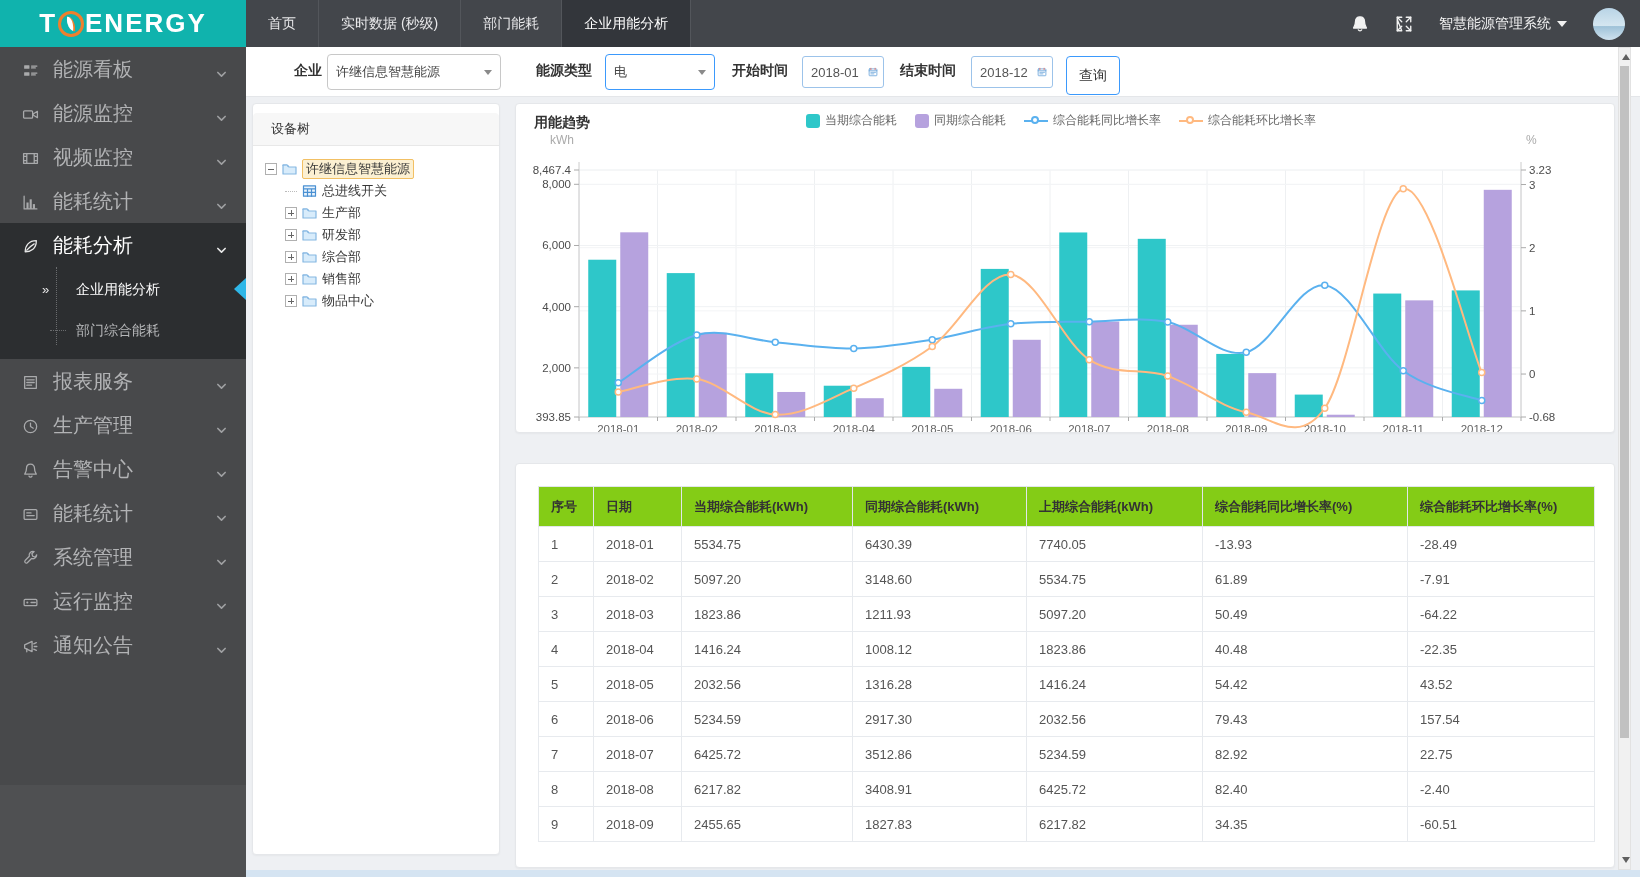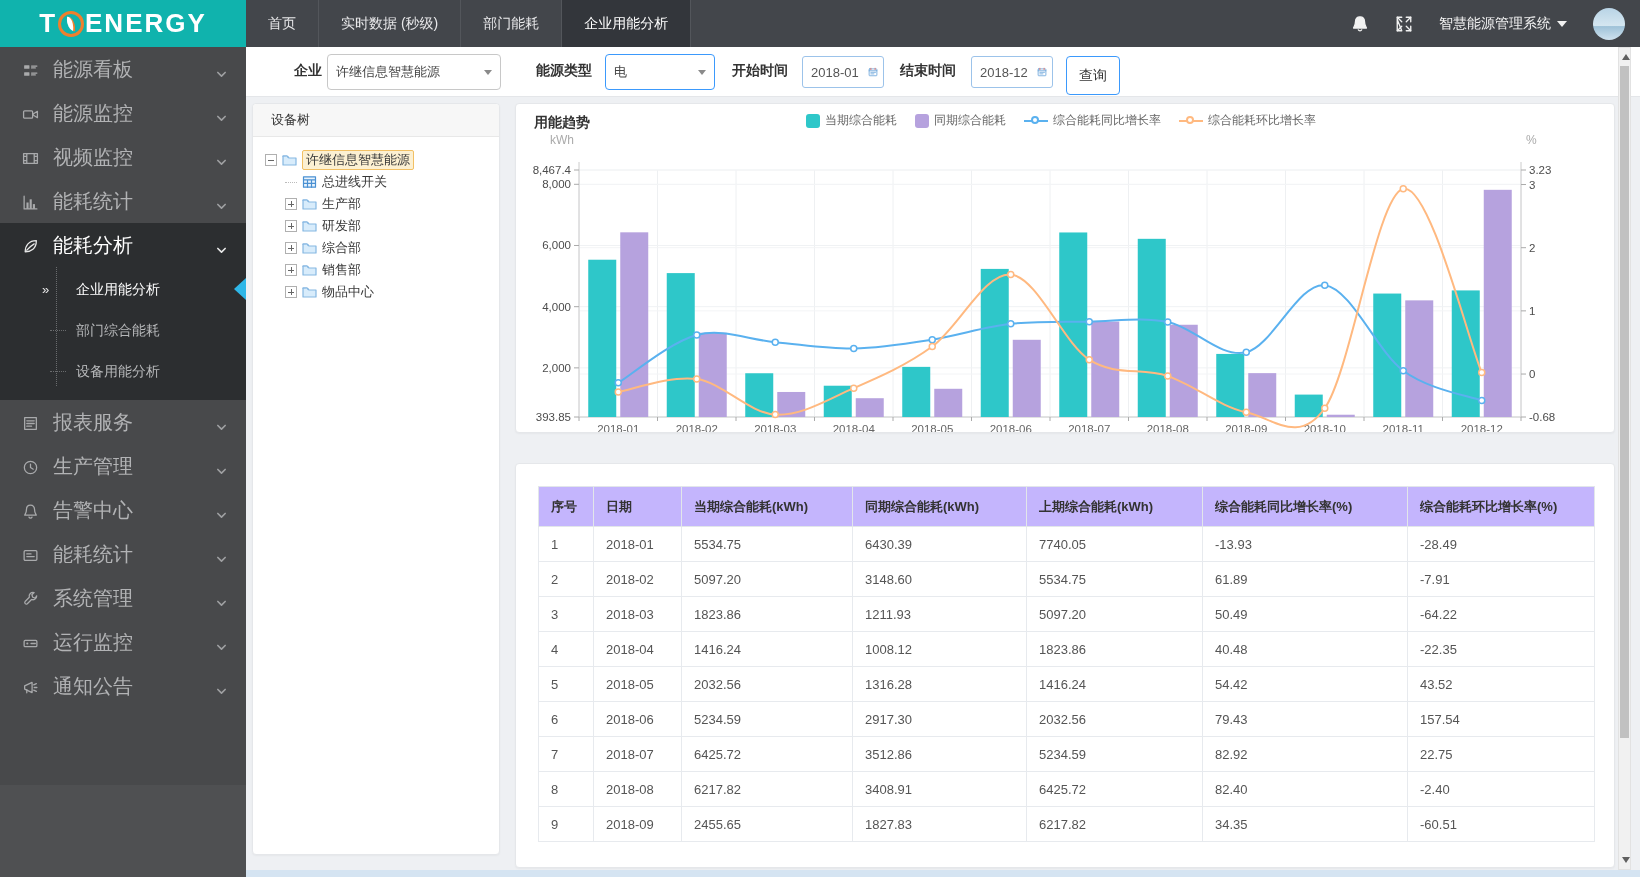--- a/index.html
+++ b/index.html
@@ -49,21 +49,21 @@
   .f-select.blue{border-color:#3b99fc;}
   .f-input{position:absolute;top:9px;height:32px;background:#fff;border:1px solid #9cc3ea;border-radius:3px;display:flex;align-items:center;padding:0 5px 0 8px;gap:5px;}
   .f-input input{border:none;outline:none;width:52px;font-size:13px;color:#555;padding:0;background:transparent;}
   .cal{width:16px;height:16px;display:inline-flex;}
   .f-btn{position:absolute;top:9px;height:39px;padding:0 12px;background:#fff;border:1px solid #3b99fc;border-radius:4px;font-size:14px;color:#333;display:flex;align-items:center;cursor:pointer;}
 
   
   .content{position:absolute;left:246px;top:97px;width:1394px;height:773px;background:#eef0f3;}
   .card{position:absolute;background:#fff;border:1px solid #e5e7ea;border-radius:4px;box-shadow:0 1px 2px rgba(0,0,0,.04);}
   .tree-card{left:6px;top:6px;width:248px;height:752px;}
-  .tree-head{height:33px;background:#f7f7f7;border-bottom:1px solid #e8e8e8;border-radius:4px 4px 0 0;display:flex;align-items:center;padding-left:18px;font-size:13px;color:#333;}
+  .tree-head{height:33px;background:#f7f7f7;border-bottom:1px solid #e8e8e8;border-radius:4px 4px 0 0;display:flex;align-items:center;padding-left:18px;font-size:13px;color:#333;margin-top:9px;}
   .tree-body{padding:12px 8px 0 12px;font-size:13px;color:#383838;}
   .tnode{display:flex;align-items:center;height:22px;gap:4px;cursor:pointer;white-space:nowrap;}
   .tnode.child{padding-left:20px;}
   .exp{width:12px;height:12px;border:1px solid #b0b0b0;background:#fff;position:relative;flex:0 0 12px;}
   .exp:before{content:"";position:absolute;left:2px;right:2px;top:5px;border-top:1px solid #666;}
   .exp.plus:after{content:"";position:absolute;top:2px;bottom:2px;left:5px;border-left:1px solid #666;}
   .exp.none{border:none;background:transparent;}
   .exp.none:before{border-top:1px dotted #bbb;top:6px;left:0;right:0;}
   .ticon{width:17px;height:16px;display:inline-flex;flex:0 0 17px;}
   .tsel{background:#fcf0d2;border:1px solid #f2c064;padding:0 3px;border-radius:2px;}
@@ -74,21 +74,21 @@
   .legend-item{display:flex;align-items:center;gap:5px;cursor:pointer;}
   .sw{width:14px;height:14px;border-radius:3px;}
   .lm{position:relative;width:24px;height:10px;}
   .lm .ln{position:absolute;left:0;right:0;top:4px;border-top:2px solid;}
   .lm .dot{position:absolute;left:7px;top:0;width:8px;height:8px;border-radius:50%;border:2px solid;background:#fff;}
   #trend-svg{position:absolute;left:0;top:28px;}
 
   .table-card{left:269px;top:366px;width:1100px;height:405px;overflow:hidden;}
   .tbl-wrap{padding:22px;}
   table.data{border-collapse:collapse;width:1056px;font-size:13px;table-layout:fixed;}
-  table.data th{background:#c4b5fd;font-weight:bold;color:#333;text-align:left;height:40px;padding:7px 12px;border:1px solid #e2e6ea;white-space:nowrap;overflow:hidden;}
+  table.data th{background:#84cc16;font-weight:bold;color:#333;text-align:left;height:40px;padding:7px 12px;border:1px solid #e2e6ea;white-space:nowrap;overflow:hidden;}
   table.data td{color:#555;height:35px;padding:0 12px;border:1px solid #e7eaee;background:#fff;}
 
   
   .vscroll{position:absolute;right:9px;top:47px;width:13px;height:823px;background:#f1f1f1;border:1px solid #e2e2e2;}
   .vthumb{position:absolute;left:1px;top:18px;width:9px;height:672px;background:#c1c1c1;}
   .sarrow{position:absolute;left:3px;width:0;height:0;border-left:4px solid transparent;border-right:4px solid transparent;}
   .sarrow.up{top:6px;border-bottom:6px solid #606060;}
   .sarrow.down{bottom:6px;border-top:6px solid #606060;}
   .bottom-strip{position:absolute;left:246px;bottom:0;width:1394px;height:7px;background:#d5e4f2;}
 </style>
@@ -192,24 +192,20 @@
       </div>
       <div class="submenu">
         <div class="sub-item active">
           <span class="gg">»</span>
           <span>企业用能分析</span>
           <span class="sub-marker"></span>
         </div>
         <div class="sub-item">
           <span class="stub"></span>
           <span>部门综合能耗</span>
-        </div>
-        <div class="sub-item">
-          <span class="stub"></span>
-          <span>设备用能分析</span>
         </div>
       </div>
     </div>
     <div class="side-item">
       <span class="micon" style="width:17px;height:17px;"><svg width="100%" height="100%" viewBox="0 0 16 16" fill="none" stroke-width="1.2" stroke-linecap="round" stroke-linejoin="round">
             <rect x="2.5" y="2.5" width="11" height="11" stroke="currentColor"></rect>
             <path d="M4.5 5.5h7M4.5 8h7M4.5 10.5h4.5" stroke="currentColor"></path>
           </svg></span>
       <span class="lbl">报表服务</span>
       <span class="chev"><svg width="100%" height="100%" viewBox="0 0 16 16" fill="none" stroke-width="1.2" stroke-linecap="round" stroke-linejoin="round">

